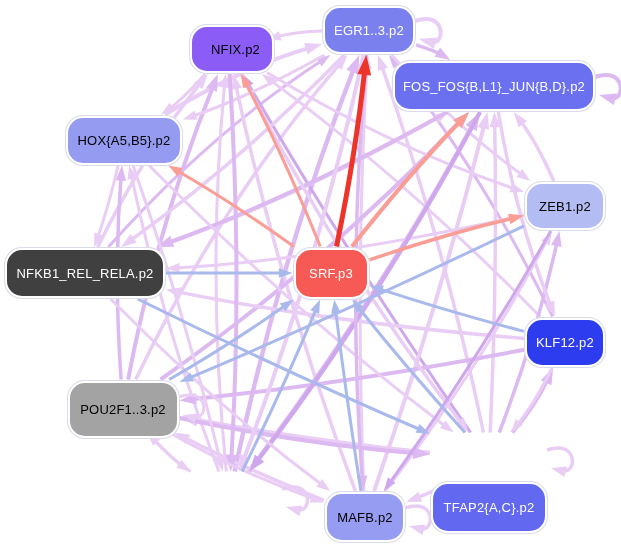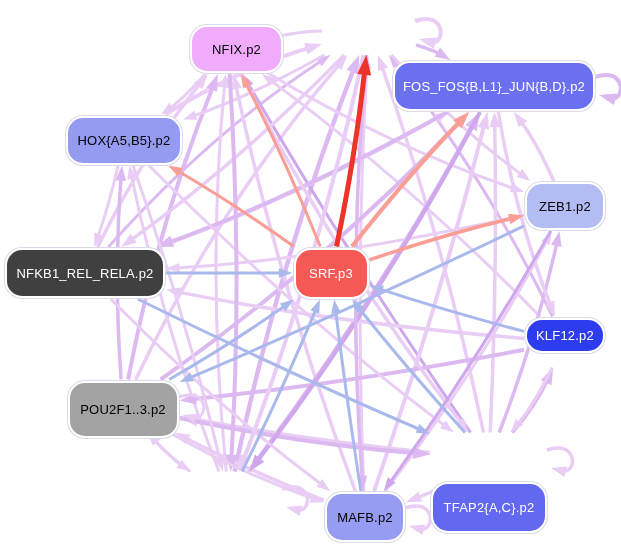--- a/index.html
+++ b/index.html
@@ -315,23 +315,24 @@
       <g>
         <path d="M 282 489 C 313 478 313 514 296.3 509.7" fill="none" stroke="#e9cdf5" stroke-width="3.5" stroke-linecap="butt"></path>
         <path d="M 286.0 507.0 L 299.4 516.0 L 302.1 505.6 Z" fill="#e9cdf5"></path>
       </g>
       <g>
         <path d="M 405 508 C 436 497 436 533 419.3 528.7" fill="none" stroke="#e9cdf5" stroke-width="3.5" stroke-linecap="butt"></path>
         <path d="M 409.0 526.0 L 422.4 535.0 L 425.1 524.6 Z" fill="#e9cdf5"></path>
       </g>
     </svg>
 
-    <div class="node" style="left: 192px; top: 27px; width: 89px; height: 44px; background: #f0abfc; color: rgb(0, 0, 0);">NFIX.p2</div>
+<div class="node" style="left: 325px; top: 8px; width: 88px; height: 44px; background: rgb(122, 128, 238); color: rgb(255, 255, 255);">EGR1..3.p2</div>
+    <div class="node" style="left: 192px; top: 27px; width: 73px; height: 44px; background: #8b5cf6; color: rgb(0, 0, 0); padding-left: 7px;">NFIX.p2</div>
     <div class="node" style="left: 395px; top: 63px; width: 198px; height: 46px; background: rgb(106, 112, 240); color: rgb(255, 255, 255);">FOS_FOS{B,L1}_JUN{B,D}.p2</div>
     <div class="node" style="left: 68px; top: 117.5px; width: 112px; height: 45px; background: rgb(148, 155, 241); color: rgb(0, 0, 0);">HOX{A5,B5}.p2</div>
     <div class="node" style="left: 527px; top: 184px; width: 76px; height: 44px; background: rgb(180, 188, 244); color: rgb(0, 0, 0);">ZEB1.p2</div>
     <div class="node" style="left: 7px; top: 250px; width: 156px; height: 46px; background: #404040; color: rgb(255, 255, 255);">NFKB1_REL_RELA.p2</div>
     <div class="node" style="left: 295.5px; top: 249.5px; width: 71px; height: 47px; background: rgb(247, 89, 85); color: rgb(255, 255, 255);">SRF.p3</div>
-    <div class="node" style="left: 527px; top: 319.5px; width: 76px; height: 31px; background: rgb(46, 60, 240); color: rgb(255, 255, 255);">KLF12.p2</div>
+    <div class="node" style="left: 527px; top: 319.5px; width: 76px; height: 45px; background: rgb(46, 60, 240); color: rgb(255, 255, 255);">KLF12.p2</div>
     <div class="node" style="left: 69.5px; top: 382.5px; width: 107px; height: 53px; background: #a3a3a3; color: rgb(0, 0, 0);">POU2F1..3.p2</div>
     <div class="node" style="left: 433px; top: 435.5px; width: 112px; height: 47px; background: rgb(99, 104, 240); color: rgb(255, 255, 255); margin-top: 48px;">TFAP2{A,C}.p2</div>
     <div class="node" style="left: 327px; top: 494px; width: 76px; height: 46px; background: rgb(150, 156, 241); color: rgb(0, 0, 0);">MAFB.p2</div>
   </div>
 
 </body></html>

